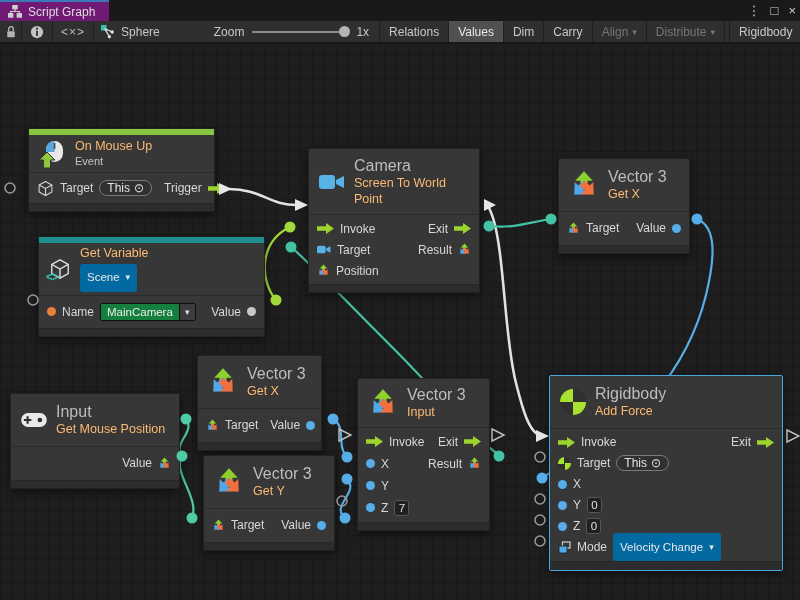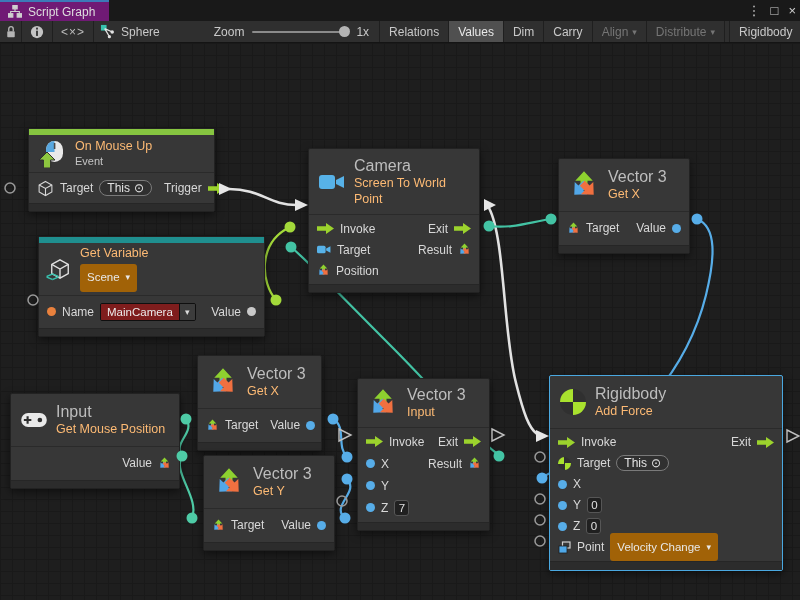--- a/index.html
+++ b/index.html
@@ -58,24 +58,24 @@
   .row.right { justify-content:flex-end; }
   .foot { height:8px; background:#2c2c2c; border-top:1px solid #262626; }
   .dot { width:9px; height:9px; border-radius:50%; flex:none; }
   .dot.blue { background:#57ade8; }
   .dot.orange { background:#e9813d; }
   .dot.gray { background:#c9c9c9; }
   .pill { display:inline-flex; align-items:center; gap:4px; border:1px solid #7a7a7a; border-radius:9px;
           padding:0 7px; height:16px; color:#e2e2e2; background:rgba(0,0,0,.12); font-size:12px; }
   .valbox { min-width:15px; height:16px; padding:0 3px; background:#202020; border:1px solid #565656;
             border-radius:3px; color:#e0e0e0; font-size:11.5px; display:inline-flex; align-items:center; justify-content:center; }
-  .ddbtn { display:inline-flex; align-items:center; gap:6px; background:#a16207; border-radius:3px;
+  .ddbtn { display:inline-flex; align-items:center; gap:6px; background:#0369a1; border-radius:3px;
            padding:11px 7px; height:28px; color:#e8e8e8; font-size:11.5px; }
   .field { display:inline-flex; align-items:stretch; border:1px solid #0f0f0f; border-radius:2px; overflow:hidden; height:18px; }
-  .field .txt { background:#7f1d1d; color:#ececec; padding:0 6px; display:flex; align-items:center; font-size:11.5px; }
+  .field .txt { background:#15803d; color:#ececec; padding:0 6px; display:flex; align-items:center; font-size:11.5px; }
   .field .cbtn { width:16px; background:#3c3c3c; border-left:1px solid #0f0f0f; display:flex; align-items:center; justify-content:center; color:#ddd; }
   .micon { flex:none; display:block; }
   .rbicon { border-radius:50%;
     background:conic-gradient(#303030 0 25%, #a9e22e 25% 50%, #303030 50% 75%, #a9e22e 75% 100%); }
   .iconbox { position:relative; flex:none; }
   .brackets { position:absolute; left:-3px; bottom:-4px; color:#38c2ae; font-weight:bold; font-size:12px; letter-spacing:-1px; }
 </style>
 </head>
 <body>
 
@@ -537,21 +537,21 @@
         <div class="row">
           <span class="dot blue"></span>
           <span>Z</span>
           <span class="valbox">0</span>
         </div>
         <div class="row">
           <svg class="micon" width="13" height="13" viewBox="0 0 13 13">
             <rect x="4.5" y="1" width="7.5" height="6" fill="none" stroke="#d0d0d0" stroke-width="1.2"></rect>
             <rect x="1" y="5" width="8" height="7" fill="#4fa8e8" stroke="#1e1e1e" stroke-width="0.8"></rect>
           </svg>
-          <span>Point</span>
+          <span>Mode</span>
           <span class="ddbtn">
             <span>Velocity Change</span>
               <span class="caret">▾</span>
           </span>
         </div>
       </div>
       <div class="foot" style="height:9px"></div>
     </div>
 
     <svg id="portlayer" class="layer" width="800" height="557">

